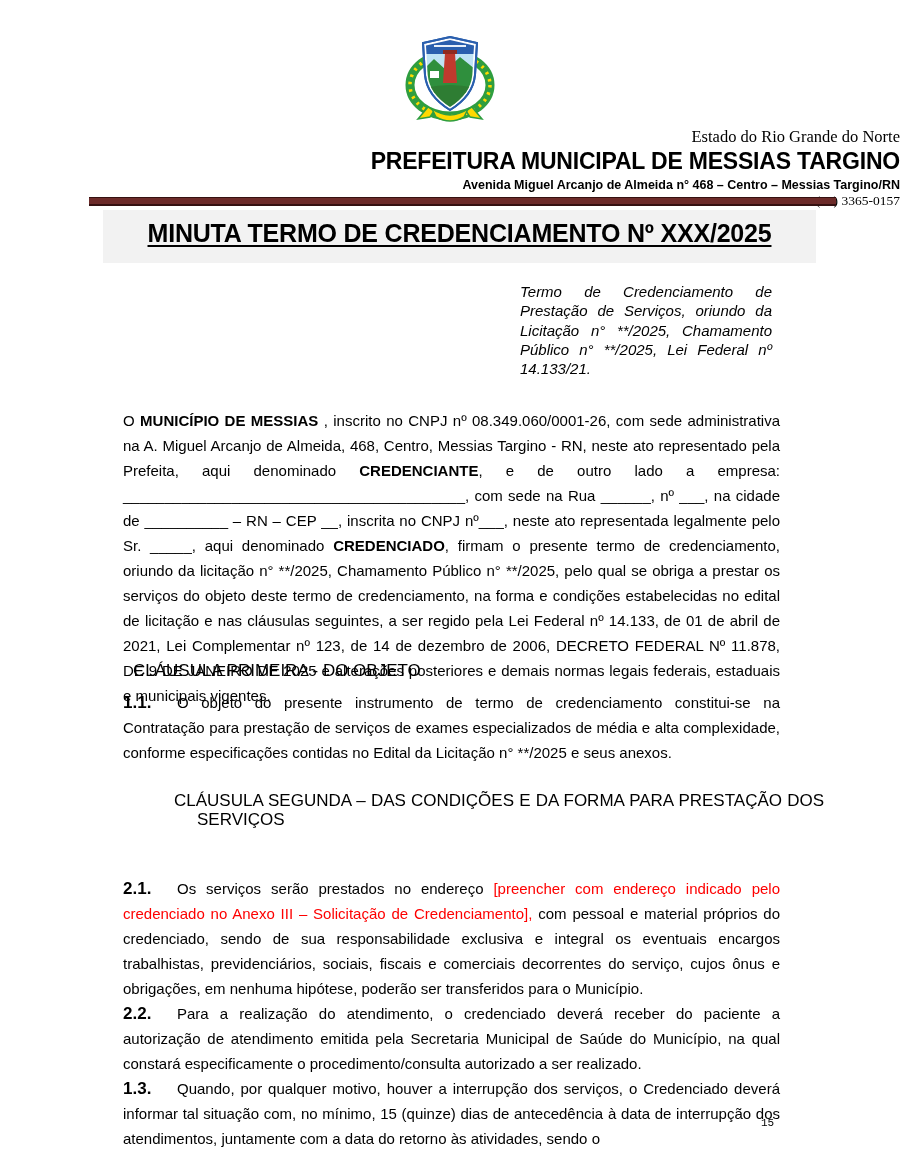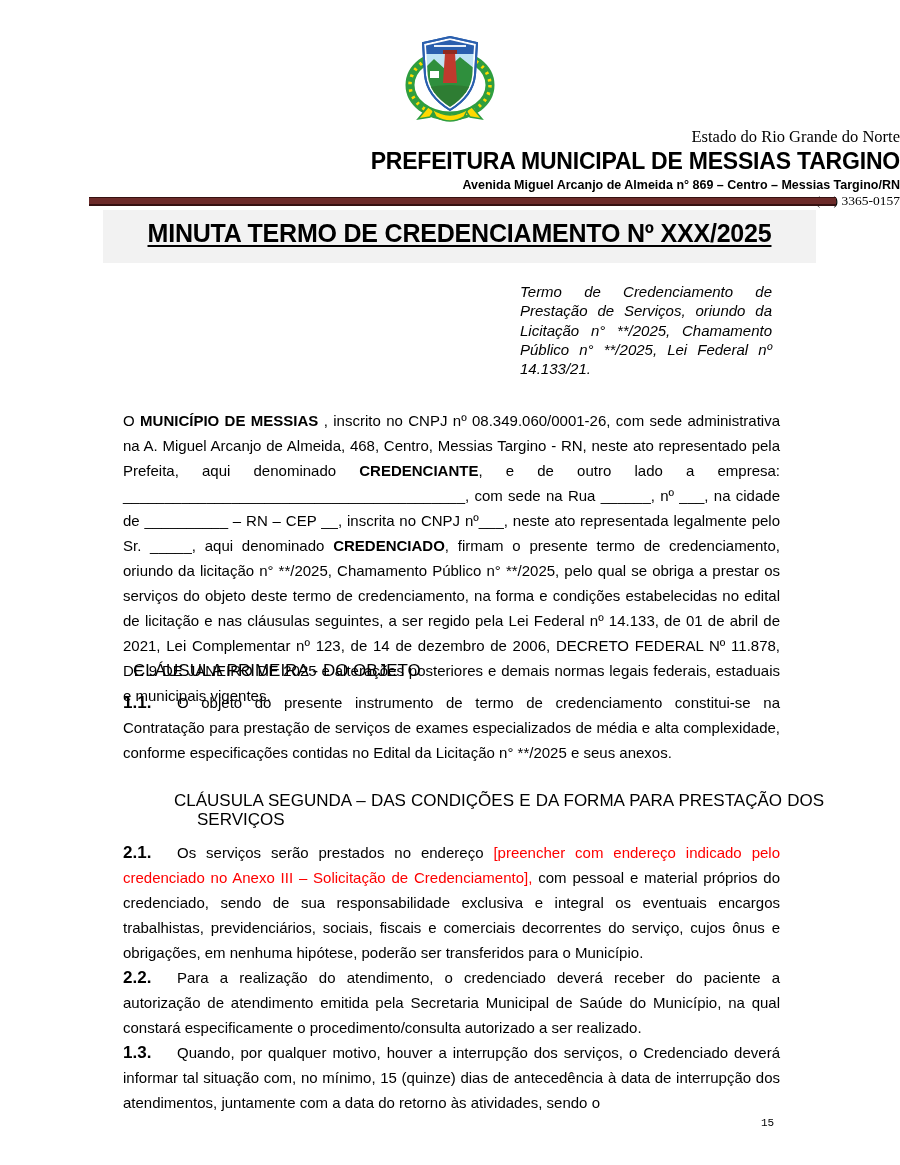--- a/index.html
+++ b/index.html
@@ -42,21 +42,21 @@
   .b{font-weight:bold;}
   .clause-heading{
     position:absolute;font-size:17px;font-weight:normal;margin:0;line-height:19.4px;
   }
   .heading-1{top:661px;left:133px;}
   .heading-2{
     top:791px;left:123px;width:657px;box-sizing:border-box;
     padding-left:30px;text-indent:-23px;text-align:justify;margin-left:44px;
   }
   .item-1-1{position:absolute;top:690px;left:123px;width:657px;}
-  .items-2{position:absolute;top:840px;left:123px;width:657px;}
+  .items-2{position:absolute;top:876px;left:123px;width:657px;}
   .num{font-weight:bold;font-size:17px;display:inline-block;width:54px;}
   .red{color:#fe0000;}
   
   .page-number{
     position:absolute;top:1117px;left:761px;
     font-family:Liberation Mono, monospace;font-size:11px;
   }
 </style>
 </head>
 <body>
@@ -84,21 +84,21 @@
         <path d="M20,40 L34,26 L46,37 L60,24 L80,40 L80,60 L20,60 Z" fill="#2f8f3d"></path>
         <polygon points="45,20 55,20 57,50 43,50" fill="#c13a2e"></polygon>
         <rect x="43" y="17" width="14" height="4" fill="#8f2a20"></rect>
         <rect x="30" y="38" width="9" height="7" fill="#ffffff"></rect>
         <path d="M20,56 Q50,48 80,56 L80,80 L20,80 Z" fill="#2e7d33"></path>
       </g>
       <path d="M50,4 L77,10 L75,42 Q73,63 50,77 Q27,63 25,42 L23,10 Z" fill="none" stroke="#2a5fae" stroke-width="2"></path>
     </svg>
     <div class="state-line">Estado do Rio Grande do Norte</div>
     <div class="muni-line">PREFEITURA MUNICIPAL DE MESSIAS TARGINO</div>
-    <div class="addr-line">Avenida Miguel Arcanjo de Almeida n° 869 – Centro – Messias Targino/RN</div>
+    <div class="addr-line">Avenida Miguel Arcanjo de Almeida n° 468 – Centro – Messias Targino/RN</div>
     <div class="cnpj-line">CNPJ: 08.349.060/0001-26 – CEP: 59.775-000 – Fone: (84) 3365-0157</div>
   </div>
 
   <div class="divider"></div>
 
   <div class="title-box">
     <span class="doc-title">MINUTA TERMO DE CREDENCIAMENTO Nº XXX/2025</span>
   </div>
 
   <p class="epigraph">Termo de Credenciamento de Prestação de Serviços, oriundo da Licitação n° **/2025, Chamamento Público n° **/2025, Lei Federal nº 14.133/21.</p>

